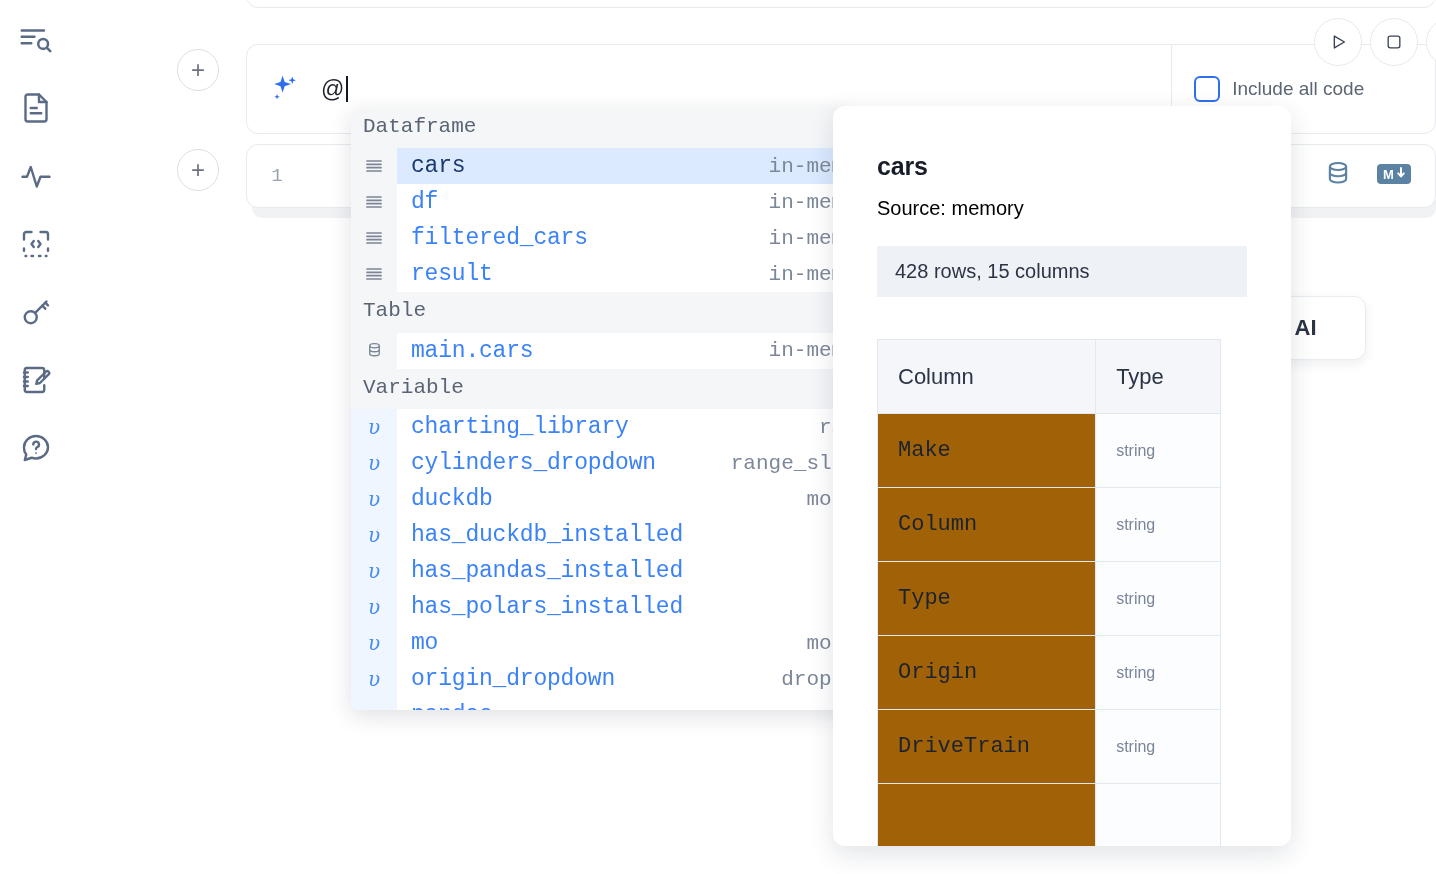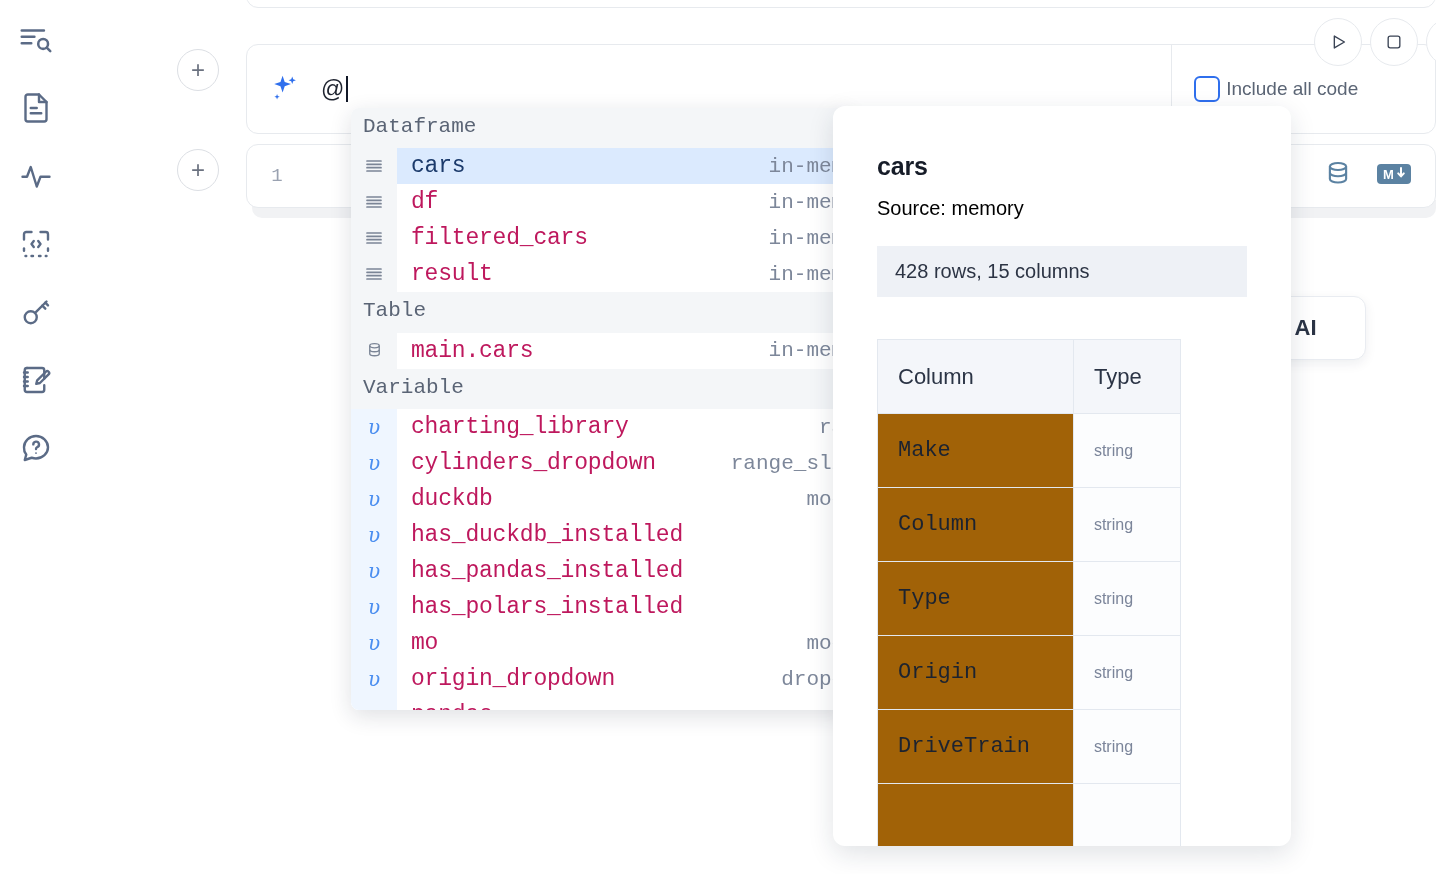--- a/index.html
+++ b/index.html
@@ -56,21 +56,21 @@
     font-size: 23px; color: #1f2430; letter-spacing: .2px;
   }
   .caret {
     display: inline-block; width: 2px; height: 26px; background: #111827;
     margin-left: 1px; vertical-align: -5px;
   }
   .ai-right {
     width: 264px; height: 88px; border-left: 1px solid #e7eaee;
     display: flex; align-items: center; padding-left: 22px;
   }
-  .chk-row { display: flex; align-items: center; gap: 6px; cursor: pointer; text-align: center; }
+  .chk-row { display: flex; align-items: center; gap: 12px; cursor: pointer; text-align: center; }
   .chk {
     width: 26px; height: 26px; border: 2px solid #2f6fed; border-radius: 6px; background: #fff;
   }
   .chk-label { font-size: 19px; color: #5b6575; }
 
   
   .round-btn {
     position: absolute; width: 48px; height: 48px; border-radius: 50%;
     background: #fff; border: 1px solid #e7eaee;
     display: flex; align-items: center; justify-content: center; cursor: pointer;
@@ -127,41 +127,41 @@
   .ac-item.sel .ac-name { background: #dbeafe; color: #1b3a6b; }
   .ac-item.sel .ac-type { background: #dbeafe; }
   .ac-icon {
     width: 46px; height: 36px; flex: none; display: flex; align-items: center; justify-content: center;
     background: #f4f6f8; color: #7b8596;
   }
   .ac-item.var .ac-icon { background: #eff6ff; color: #4b8ef0; font-family: "DejaVu Serif", serif; font-style: italic; font-size: 20px; }
   .ac-body { flex: 1; display: flex; align-items: center; height: 36px; }
   .ac-name {
     flex: 1; height: 36px; display: flex; align-items: center;
-    padding-left: 14px; font-size: 23px; color: #be185d; letter-spacing: -.2px;
+    padding-left: 14px; font-size: 23px; color: #3b82f6; letter-spacing: -.2px;
   }
   .ac-type {
     height: 36px; display: flex; align-items: center; justify-content: flex-end;
     padding-right: 14px; font-size: 21px; color: #7d879a; white-space: nowrap;
   }
 
   
   .detail {
     position: absolute; left: 833px; top: 106px; width: 458px; height: 740px;
     background: #fff; border-radius: 12px; overflow: hidden;
     box-shadow: 0 8px 26px rgba(25,35,60,.13);
     padding: 46px 44px 0 44px;
   }
   .detail-title { font-size: 25px; font-weight: 700; color: #161c28; letter-spacing: -.2px; }
   .detail-source { margin-top: 16px; font-size: 20px; color: #000000; }
   .detail-stat {
     margin-top: 26px; background: #eef1f6; border-radius: 0;
     padding: 14px 18px; font-size: 20px; color: #2c3444;
   }
-  .dtable { margin-top: 42px; width: 304px; border-collapse: collapse; }
+  .dtable { margin-top: 42px; width: 344px; border-collapse: collapse; }
   .dtable th, .dtable td {
     border: 1px solid #e3e8ef; text-align: left; height: 74px; padding: 0 20px;
   }
   .dtable th { background: #f4f6fa; font-weight: 400; font-size: 22px; color: #2b3445; }
   .dtable td.col-name { font-family: "Liberation Mono", monospace; font-size: 22px; color: #1c2330; background:#a16207; }
   .dtable td.col-type { font-size: 16px; color: #7b859a; background:#fcfdfe; }
   .dtable col.c1 { width: 232px; }
   .dtable col.c2 { width: 136px; }
 </style>
 </head>

